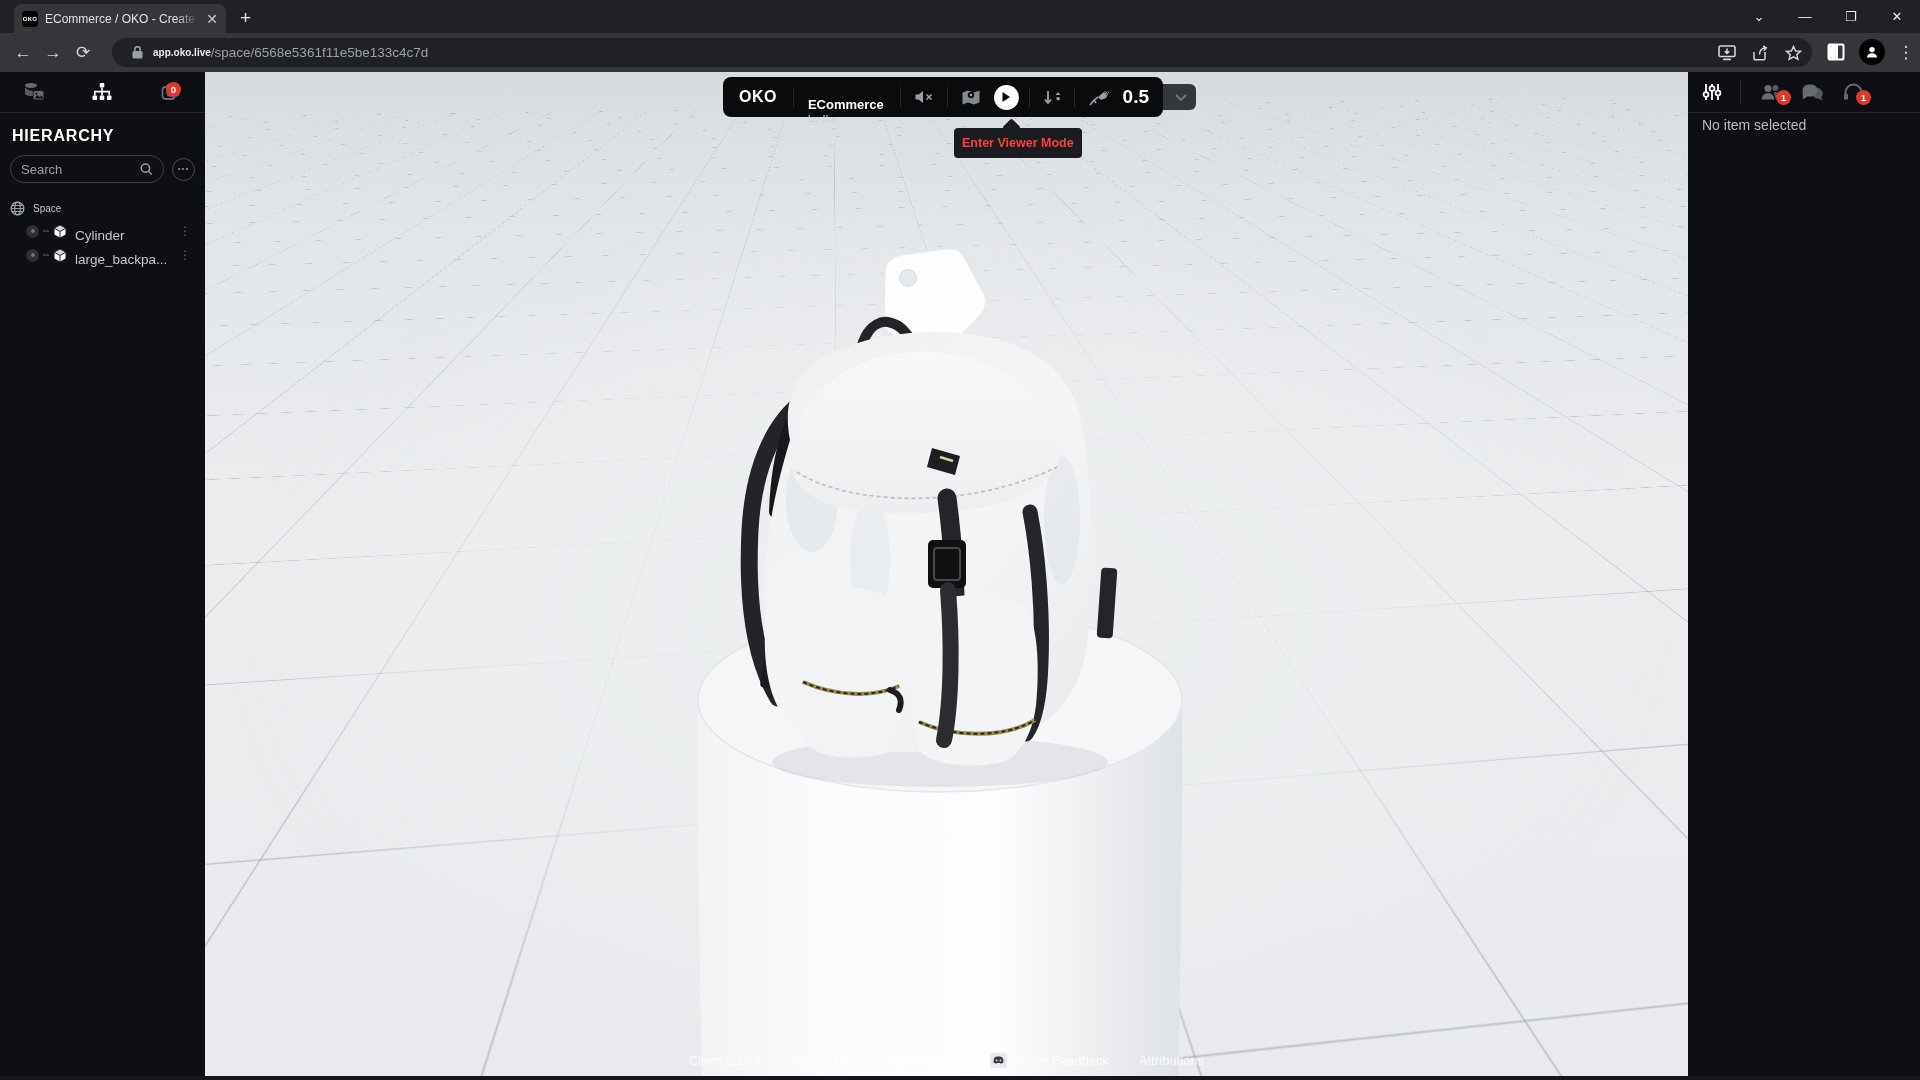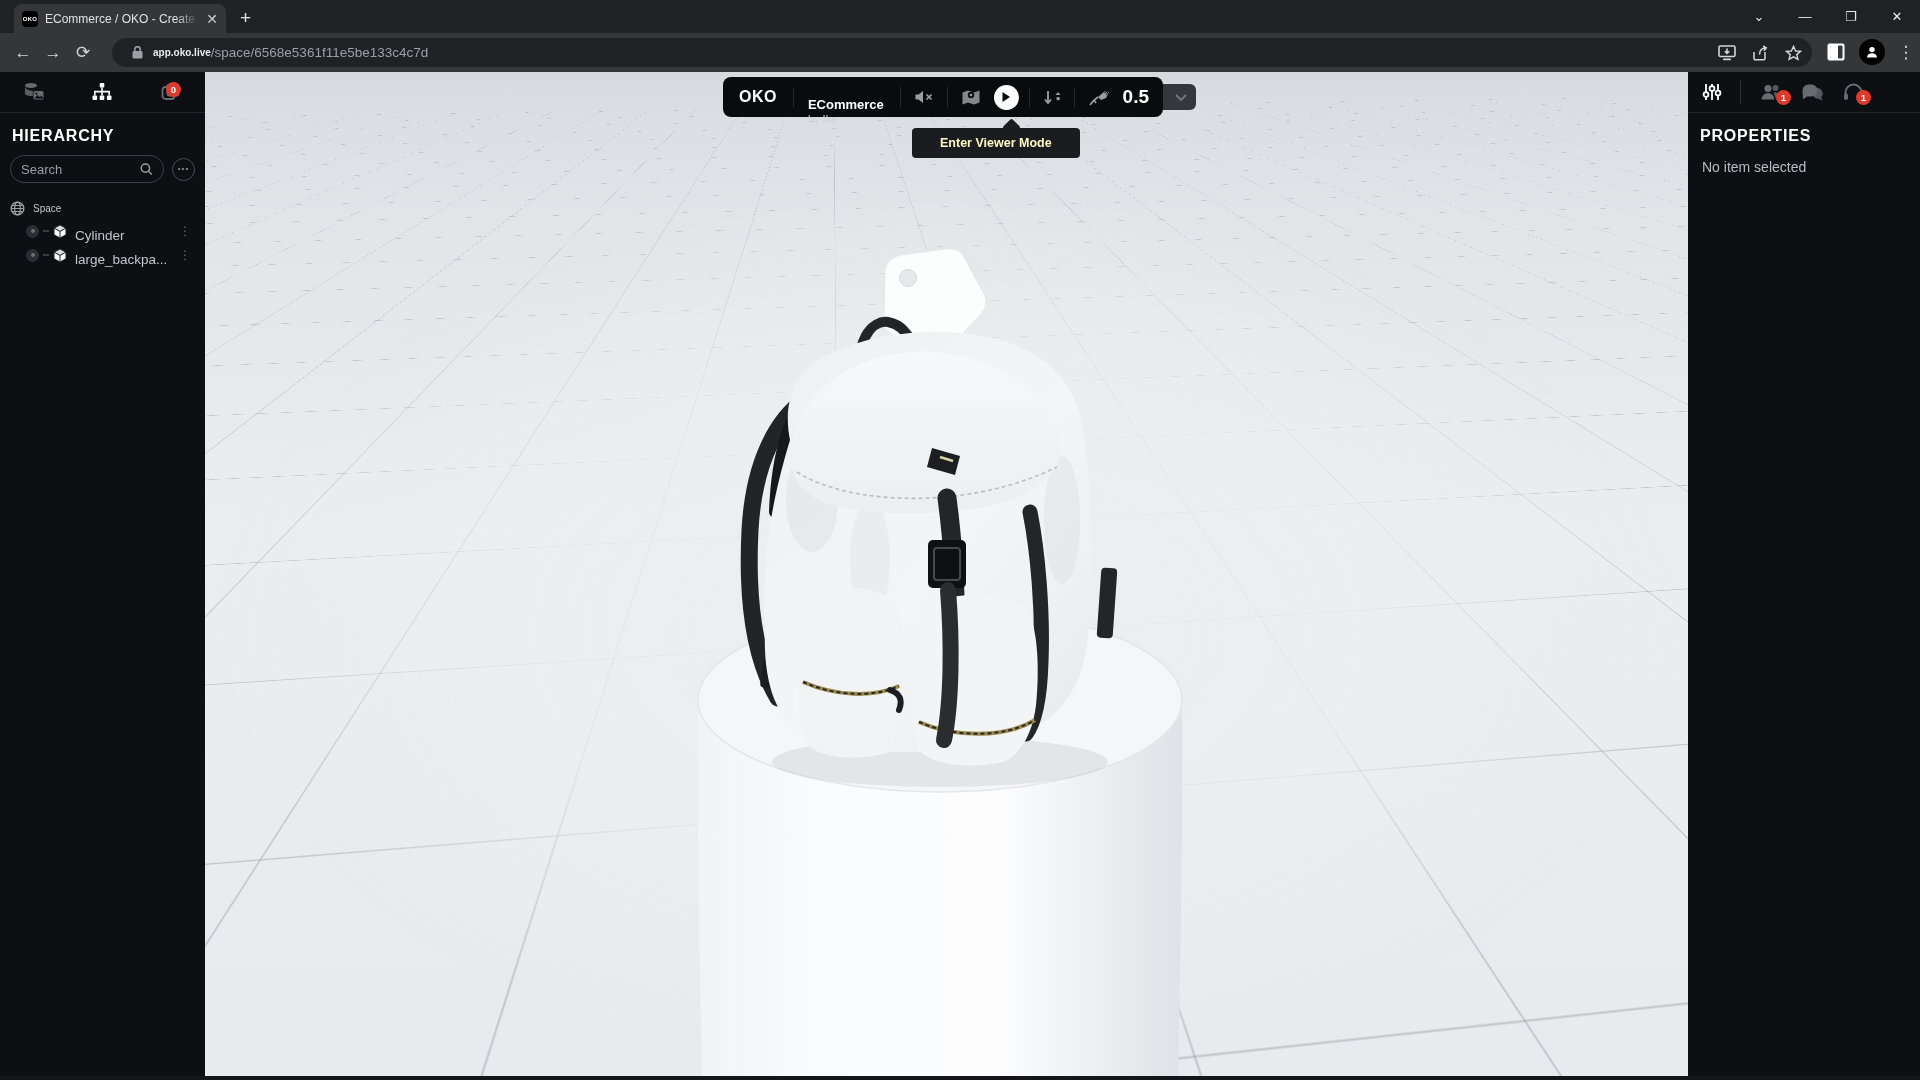--- a/index.html
+++ b/index.html
@@ -85,22 +85,22 @@
   #center-toolbar .vdiv { background:#26282c; height:20px; }
   #oko-logo { color:#fff; font-weight:800; font-size:16px; letter-spacing:.5px; padding:0 6px; }
   #space-meta { line-height:1.15; padding:0 4px; min-width:86px;margin-top:30px; }
   #space-title { color:#fff; font-weight:800; font-size:13px; }
   #space-byline { color:#cfd2d6; font-size:11px; }
   .ct-ic { display:flex; align-items:center; justify-content:center; padding:0 3px; }
   #play-btn { width:25px; height:25px; border-radius:50%; background:#fff; display:flex; align-items:center;
     justify-content:center; }
   #scale-value { color:#fff; font-size:19px; font-weight:600; padding-right:4px; }
 
-  #tooltip { position:absolute; left:912px; top:128px; height:30px; background:#1b1c1f; border-radius:4px;
-    color:#fef9c3; font-size:12.5px; font-weight:700; display:flex; align-items:center; padding:0 28px; }
+  #tooltip { position:absolute; left:954px; top:128px; height:30px; background:#1b1c1f; border-radius:4px;
+    color:#ef4444; font-size:12.5px; font-weight:700; display:flex; align-items:center; padding:0 8px; }
   #tooltip-caret { position:absolute; left:1005px; top:121px; width:13px; height:13px; background:#1b1c1f;
     transform:rotate(45deg); border-radius:2px; }
 
   #bottom-strip { position:absolute; left:0; top:1076px; width:1920px; height:4px; background:#141619; }
 </style>
 </head>
 <body>
 
 <div id="titlebar">
   <div id="tab">
@@ -232,20 +232,35 @@
 
       <path d="M917,610 C945,590 1005,590 1027,610 C1037,625 1040,665 1036,705 C1033,732 1021,755 1003,762
                C965,770 931,764 919,750 C909,720 909,650 917,610 Z" fill="#f2f4f6"></path>
       <path d="M919,722 C955,738 1005,738 1035,720" stroke="#9b8a4a" stroke-width="4" fill="none"></path>
       <path d="M919,722 C955,738 1005,738 1035,720" stroke="#26272a" stroke-width="2" fill="none" stroke-dasharray="4 3"></path>
 
       <path d="M948,590 C952,640 952,700 944,740" stroke="#2a2c30" stroke-width="16" fill="none" stroke-linecap="round"></path>
     </g>
   </svg>
 
+  <div id="status-bar">
+    <span class="sb-item">Client 2.19.4</span>
+    <span class="sb-item">CSP 4.15.2</span>
+    <span class="sb-item">Tenant OKO</span>
+    <span class="sb-item">
+      <svg width="17" height="15" viewBox="0 0 17 15">
+        <rect x="0" y="0" width="17" height="15" rx="3" fill="#e8eaec"></rect>
+        <path d="M4.5 4.6c1.2-.7 2.4-1 4-1s2.8.3 4 1c.8 1.5 1.1 3.2.9 4.9-.9.7-1.9 1.1-2.9 1.3l-.5-.9c-.9.2-2.1.2-3 0l-.5.9c-1-.2-2-.6-2.9-1.3-.2-1.7.1-3.4.9-4.9z" fill="#3a3d42"></path>
+        <circle cx="6.6" cy="7.4" r=".9" fill="#e8eaec"></circle>
+          <circle cx="10.4" cy="7.4" r=".9" fill="#e8eaec"></circle>
+      </svg>
+      <span>Share Feedback</span>
+    </span>
+    <span class="sb-item">Attributions</span>
+  </div>
 </div>
 
 <div id="tb-chevron">
   <svg width="12" height="7" viewBox="0 0 12 7">
     <path d="M1 1l5 5 5-5" stroke="currentColor" stroke-width="1.8" fill="none"></path>
   </svg>
 </div>
 <div id="center-toolbar">
   <div id="oko-logo">OKO</div>
   <div class="vdiv"></div>
@@ -404,17 +419,16 @@
     </div>
     <div class="ptab" style="flex:none">
       <svg width="21" height="19" viewBox="0 0 21 19">
         <path d="M2.5 12V9.5a8 8 0 0 1 16 0V12" stroke="currentColor" stroke-width="2" fill="none"></path>
         <rect x="1" y="10.5" width="4" height="6.5" rx="2" fill="currentColor"></rect>
         <rect x="16" y="10.5" width="4" height="6.5" rx="2" fill="currentColor"></rect>
       </svg>
       <div class="badge" style="right:-7px; bottom:-3px;">1</div>
     </div>
   </div>
-  <div class="panel-header">PROPERTIES</div>
   <div id="right-empty">No item selected</div>
 </div>
 
 <div id="bottom-strip"></div>
 
 </body></html>

